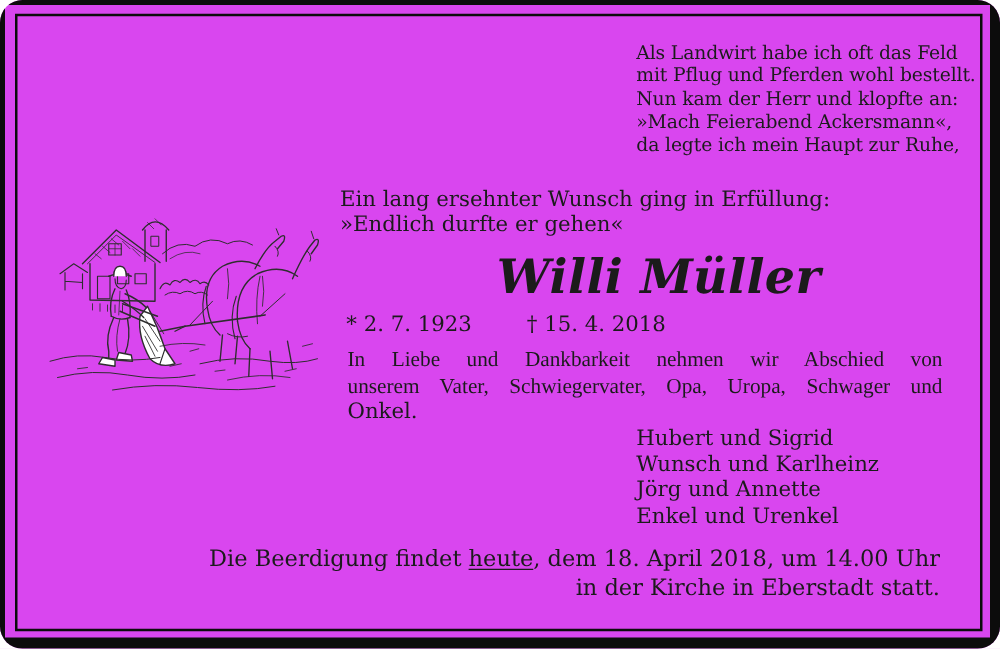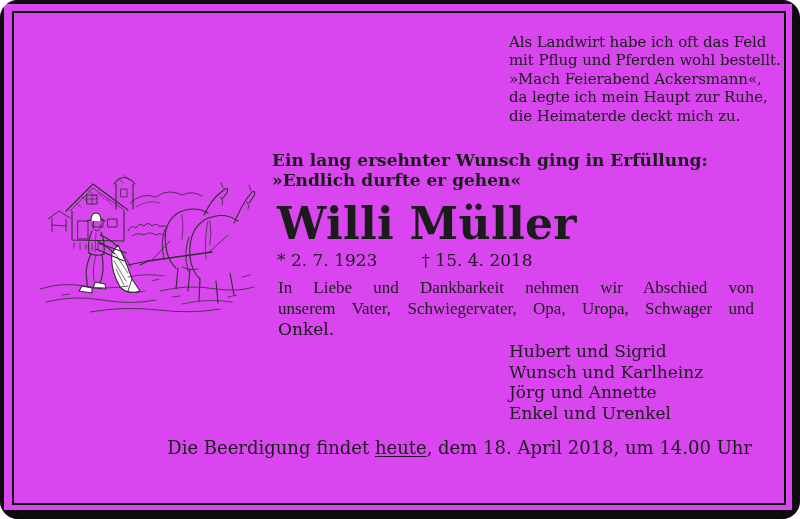--- a/index.html
+++ b/index.html
@@ -44,31 +44,32 @@
     letter-spacing: -0.1px;
     white-space: nowrap;
   }
   .intro {
     position: absolute;
     left: 272px;
     top: 151px;
     font-size: 17px;
     line-height: 19.5px;
     white-space: nowrap;
-    font-weight: bold;
   }
   .deceased-name {
     position: absolute;
     left: 277px;
     top: 198px;
     width: 500px;
-    font-size: 44px;
+    text-align: center;
+    font-size: 38px;
     font-weight: 700;
     letter-spacing: 0.3px;
     white-space: nowrap;
+    font-style: italic;
   }
   .dates {
     position: absolute;
     left: 277px;
     top: 250px;
     width: 500px;
     display: flex;
     justify-content: flex-start;
     gap: 44px;
     font-size: 17px;
@@ -120,23 +121,23 @@
 <body>
 
 <div class="notice">
 
   <div class="frame-outer"></div>
   <div class="frame-inner"></div>
 
   <div class="poem">
     <div>Als Landwirt habe ich oft das Feld</div>
     <div>mit Pflug und Pferden wohl bestellt.</div>
+    <div>Nun kam der Herr und klopfte an:</div>
     <div>»Mach Feierabend Ackersmann«,</div>
     <div>da legte ich mein Haupt zur Ruhe,</div>
-    <div>die Heimaterde deckt mich zu.</div>
   </div>
 
   <svg class="illustration" viewBox="0 0 232 152" role="img" aria-label="Farmer plowing a field with two horses in front of a farmhouse">
     <g stroke="#2e2e2e" fill="none" stroke-linecap="round" stroke-linejoin="round" stroke-width="1.1">
 
       <g>
         <path d="M98 34 Q110 23 124 28 Q136 19 150 26 Q160 21 170 27" stroke-width="0.8"></path>
         <path d="M104 38 Q116 30 128 34" stroke-width="0.6"></path>
       </g>
 
@@ -254,15 +255,16 @@
     <div>Hubert und Sigrid</div>
     <div>Wunsch und Karlheinz</div>
     <div>Jörg und Annette</div>
     <div>Enkel und Urenkel</div>
   </div>
 
   <div class="funeral">
     <div>
       <span>Die Beerdigung findet </span><span class="underline">heute</span><span>, dem 18. April 2018, um 14.00 Uhr</span>
     </div>
+    <div>in der Kirche in Eberstadt statt.</div>
   </div>
 
 </div>
 
 </body></html>

